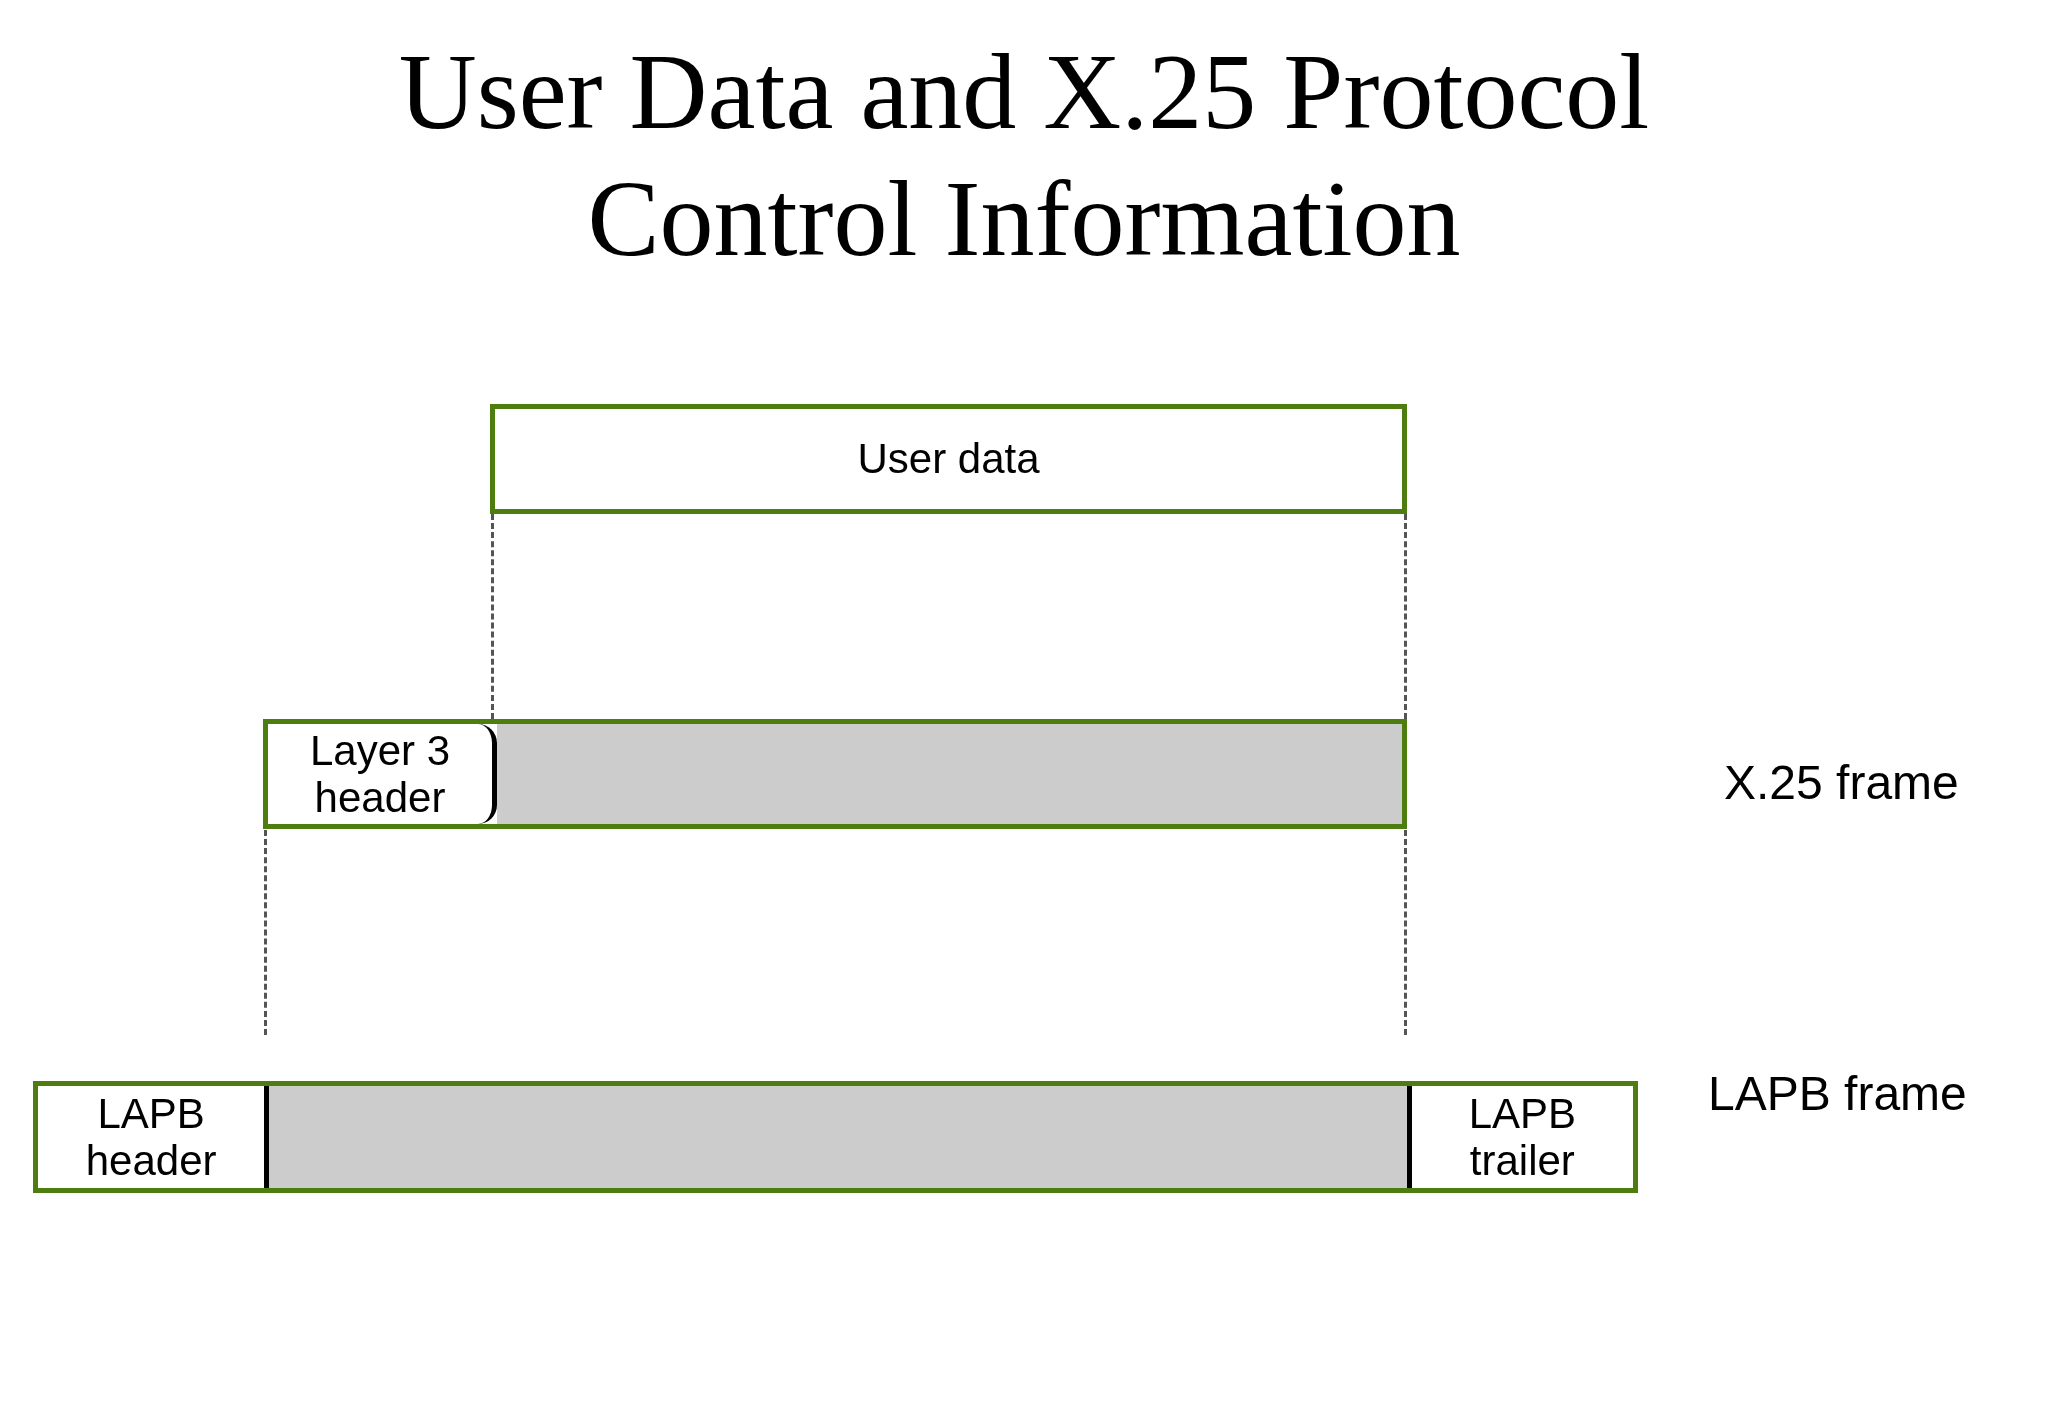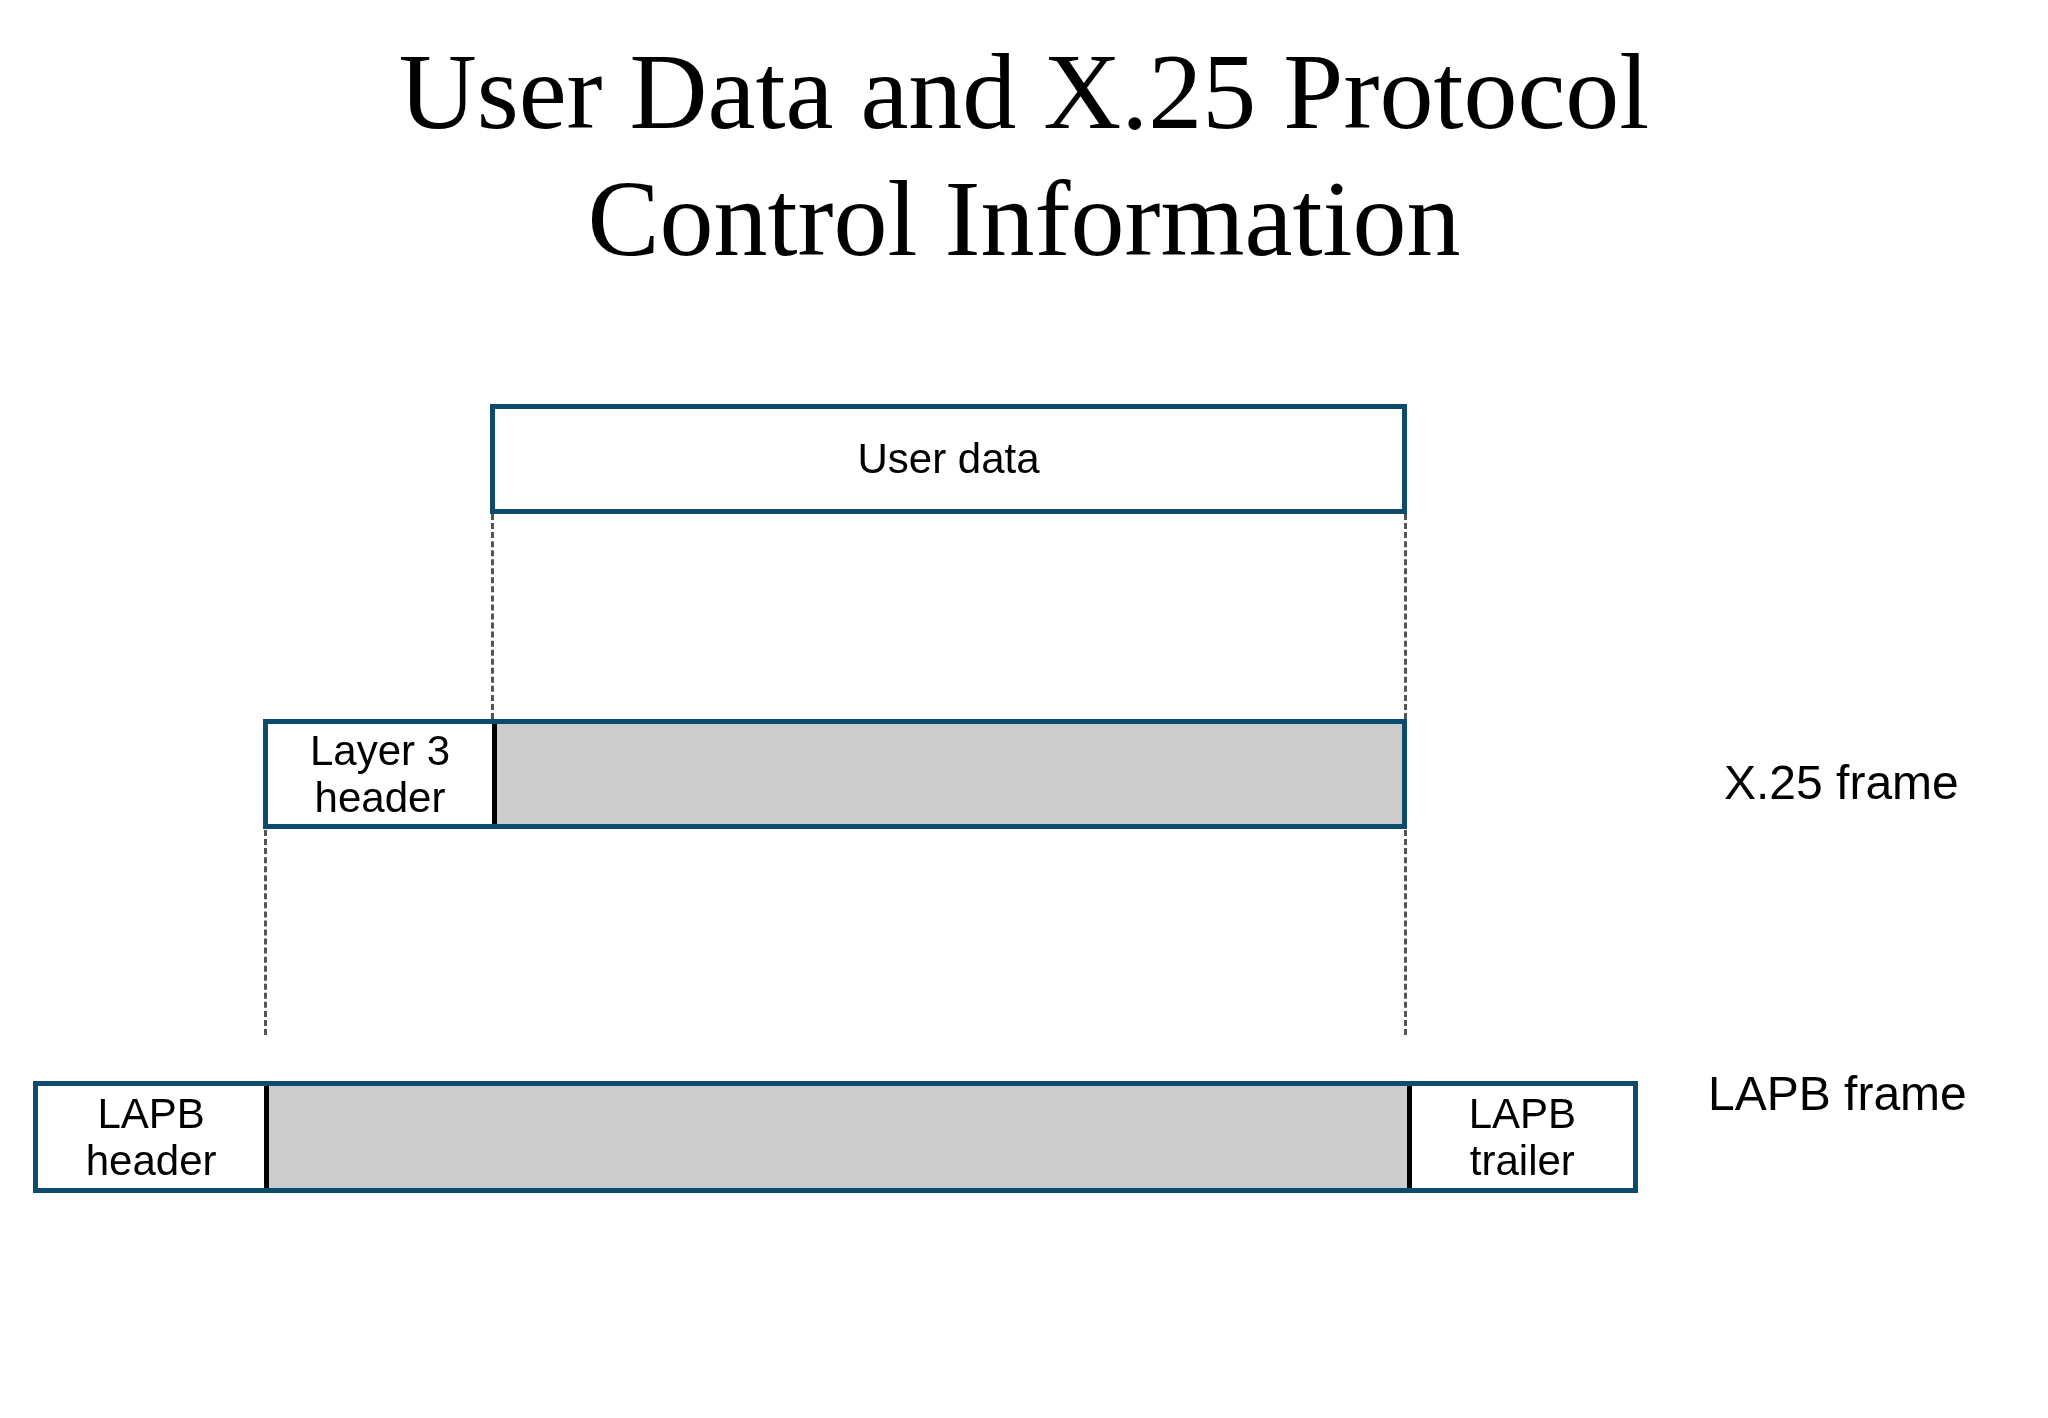--- a/index.html
+++ b/index.html
@@ -42,21 +42,21 @@
     left: 0;
     top: 0;
     width: 2048px;
     height: 1418px;
   }
 
   
   .pdu {
     position: absolute;
     box-sizing: border-box;
-    border: 5px solid #0c4a6e;
+    border: 5px solid #4d7c0f;
     background: #ffffff;
     display: flex;
     align-items: stretch;
   }
   .cell {
     box-sizing: border-box;
     display: flex;
     align-items: center;
     justify-content: center;
     text-align: center;
@@ -87,21 +87,21 @@
   }
   #row-user-data .cell { width: 100%; }
 
   
   #row-x25-packet {
     left: 263px;
     top: 719px;
     width: 1144px;
     height: 110px;
   }
-  #cell-layer3-header { width: 230px; }
+  #cell-layer3-header { width: 230px; border-radius: 19px; }
   #cell-x25-payload { width: 909px; }
 
   
   #row-lapb-frame {
     left: 33px;
     top: 1081px;
     width: 1605px;
     height: 112px;
   }
   #cell-lapb-header  { width: 232px; }

